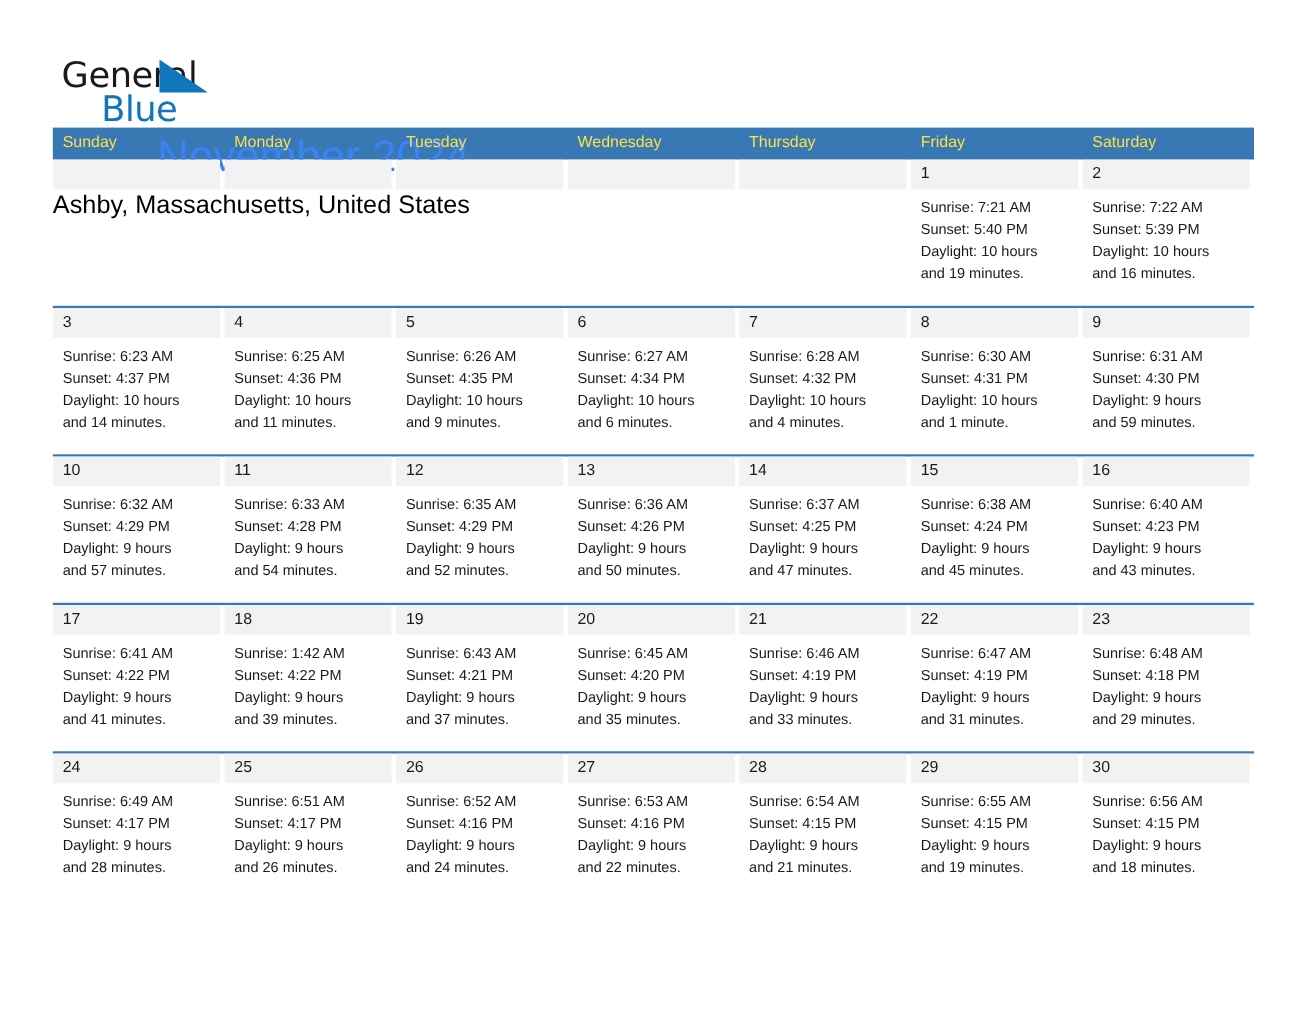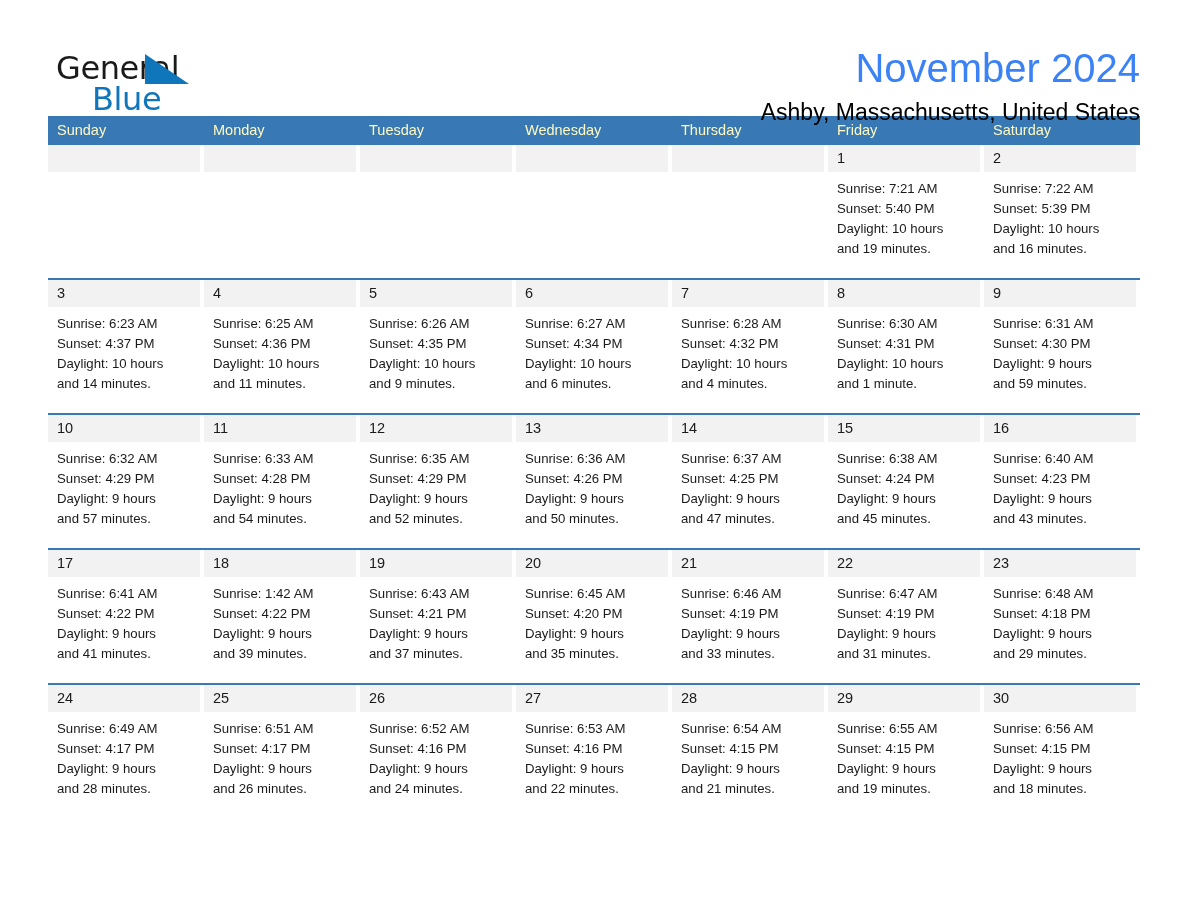--- a/index.html
+++ b/index.html
@@ -23,20 +23,21 @@
   }
 
   
   .topbar {
     display: flex;
     align-items: flex-start;
     justify-content: space-between;
     padding-top: 44px;
     height: 110px;
     box-sizing: border-box;
+    flex-direction: column;
   }
   .logo {
     position: relative;
     width: 150px;
     height: 74px;
     flex: 0 0 auto;
   }
   .logo-general {
     position: absolute;
     left: 8px;
@@ -92,21 +93,21 @@
     width: 1092px;
     margin-top: 6px;
   }
   .dow-row {
     display: flex;
     background: #3878b4;
     height: 29px;
   }
   .dow {
     flex: 1 1 0;
-    color: #fef9c3;
+    color: #fde047;
     font-size: 14.5px;
     line-height: 29px;
     padding-left: 9px;
     box-sizing: border-box;
     white-space: nowrap;
   }
   .week {
     display: flex;
     border-bottom: 2px solid #3878b4;
     height: 135px;

